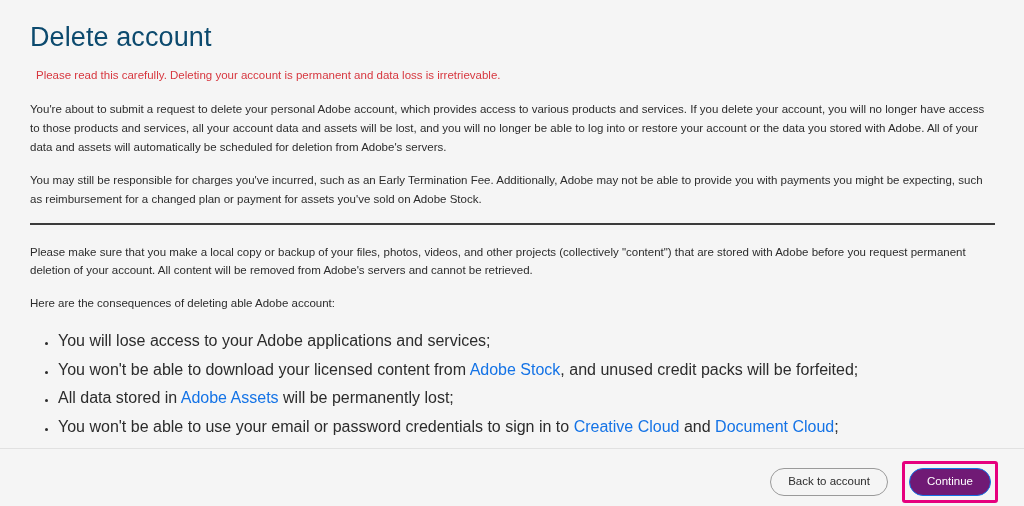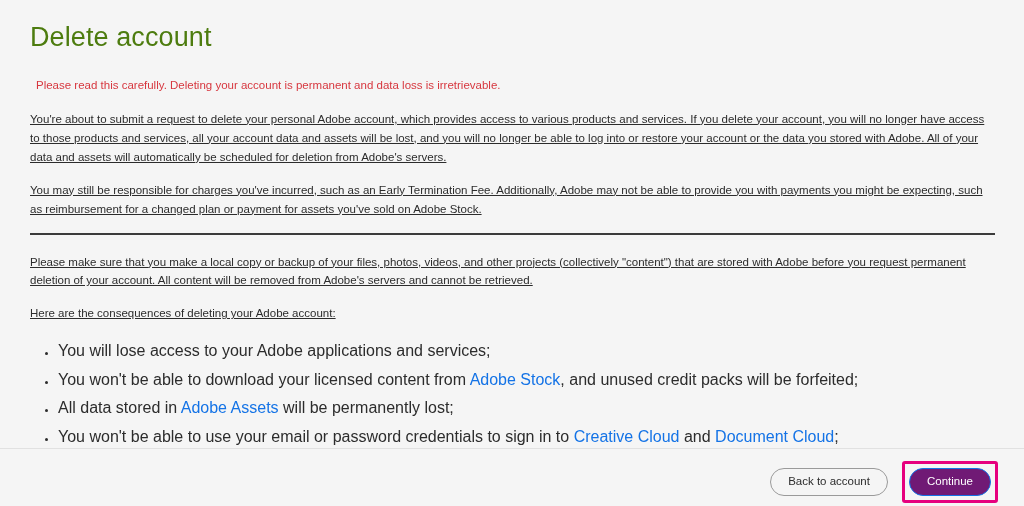--- a/index.html
+++ b/index.html
@@ -17,37 +17,36 @@
   .page {
     position: relative;
     width: 1024px;
     height: 506px;
     box-sizing: border-box;
     padding: 22px 30px 0 30px;
   }
   .page-title {
     font-size: 27px;
     font-weight: 400;
-    color: #4d7c0f;
-    margin: 0 0 24px 0;
+    color: #0c4a6e;
+    margin: 0 0 14px 0;
     letter-spacing: 0.1px;
   }
   .warning-line {
     color: #d7373f;
     font-size: 11.5px;
     line-height: 1.45;
     margin: 0 0 16px 6px;
   }
   p.body-text {
     font-size: 11.5px;
     line-height: 1.65;
     margin: 4px 0 14px 0;
     color: #2c2c2c;
     max-width: 965px;
-    text-decoration: underline;
   }
   .section-heading {
     font-size: 14.5px;
     font-weight: bold;
     color: #2c2c2c;
     margin: 22px 0 8px 0;
   }
   .rule {
     border: 0;
     border-top: 2px solid #3b3b3b;
@@ -134,21 +133,21 @@
 
   <p class="body-text">You're about to submit a request to delete your personal Adobe account, which provides access to various products and services. If you delete your account, you will no longer have access to those products and services, all your account data and assets will be lost, and you will no longer be able to log into or restore your account or the data you stored with Adobe. All of your data and assets will automatically be scheduled for deletion from Adobe's servers.</p>
 
   <p class="body-text">You may still be responsible for charges you've incurred, such as an Early Termination Fee. Additionally, Adobe may not be able to provide you with payments you might be expecting, such as reimbursement for a changed plan or payment for assets you've sold on Adobe Stock.</p>
 
 
   <hr class="rule">
 
   <p class="body-text">Please make sure that you make a local copy or backup of your files, photos, videos, and other projects (collectively "content") that are stored with Adobe before you request permanent deletion of your account. All content will be removed from Adobe's servers and cannot be retrieved.</p>
 
-  <p class="body-text">Here are the consequences of deleting your Adobe account:</p>
+  <p class="body-text">Here are the consequences of deleting able Adobe account:</p>
 
   <ul class="consequences" id="consequences-list">
       <li>You will lose access to your Adobe applications and services;</li>
       <li>You won't be able to download your licensed content from <a class="link" href="#">Adobe Stock</a>, and unused credit packs will be forfeited;</li>
       <li>All data stored in <a class="link" href="#">Adobe Assets</a> will be permanently lost;</li>
       <li>You won't be able to use your email or password credentials to sign in to <a class="link" href="#">Creative Cloud</a> and <a class="link" href="#">Document Cloud</a>;</li>
       <li>You will lose access to any photos stored in the cloud for <a class="link" href="#">Lightroom</a>;</li>
       <li>You will lose access to all contracts in <a class="link" href="#">Adobe Sign</a>, and any contracts you own will be deleted;</li>
     </ul>
 

